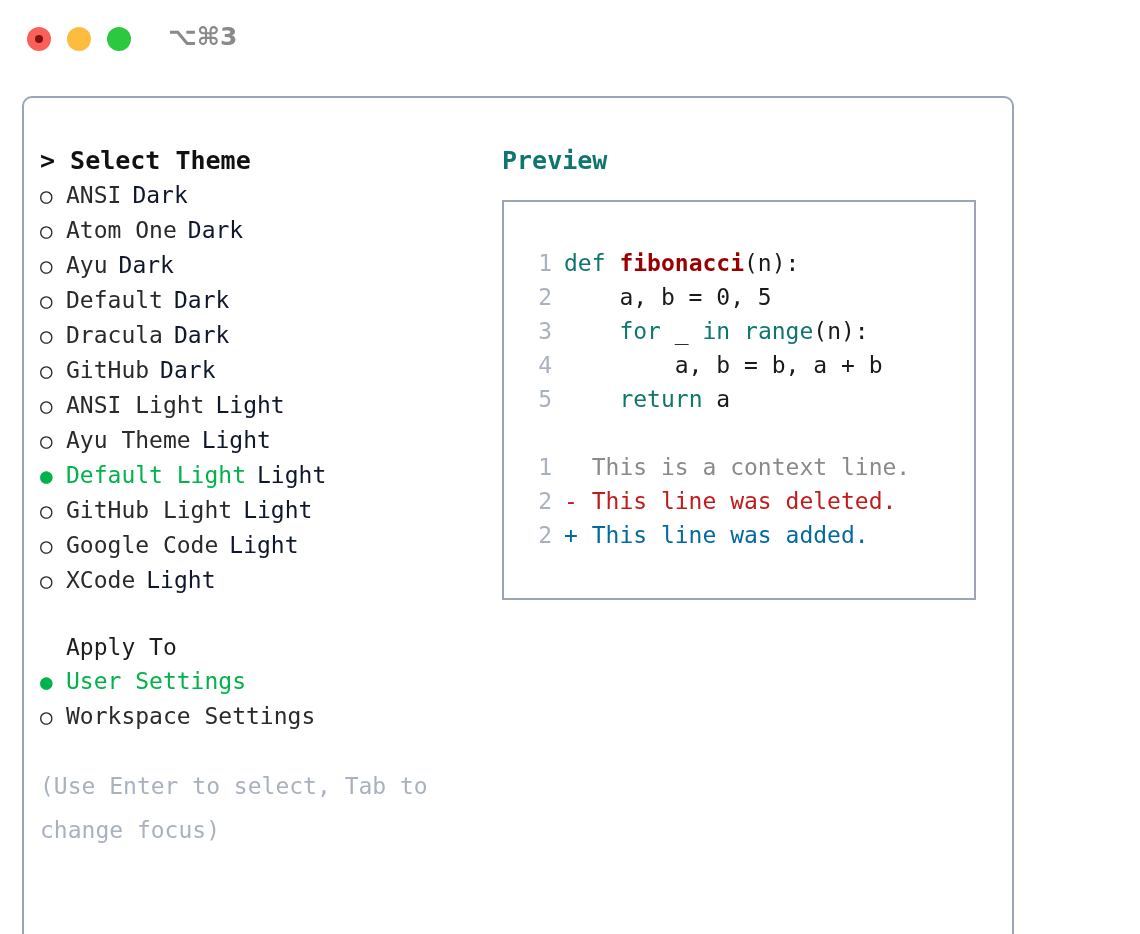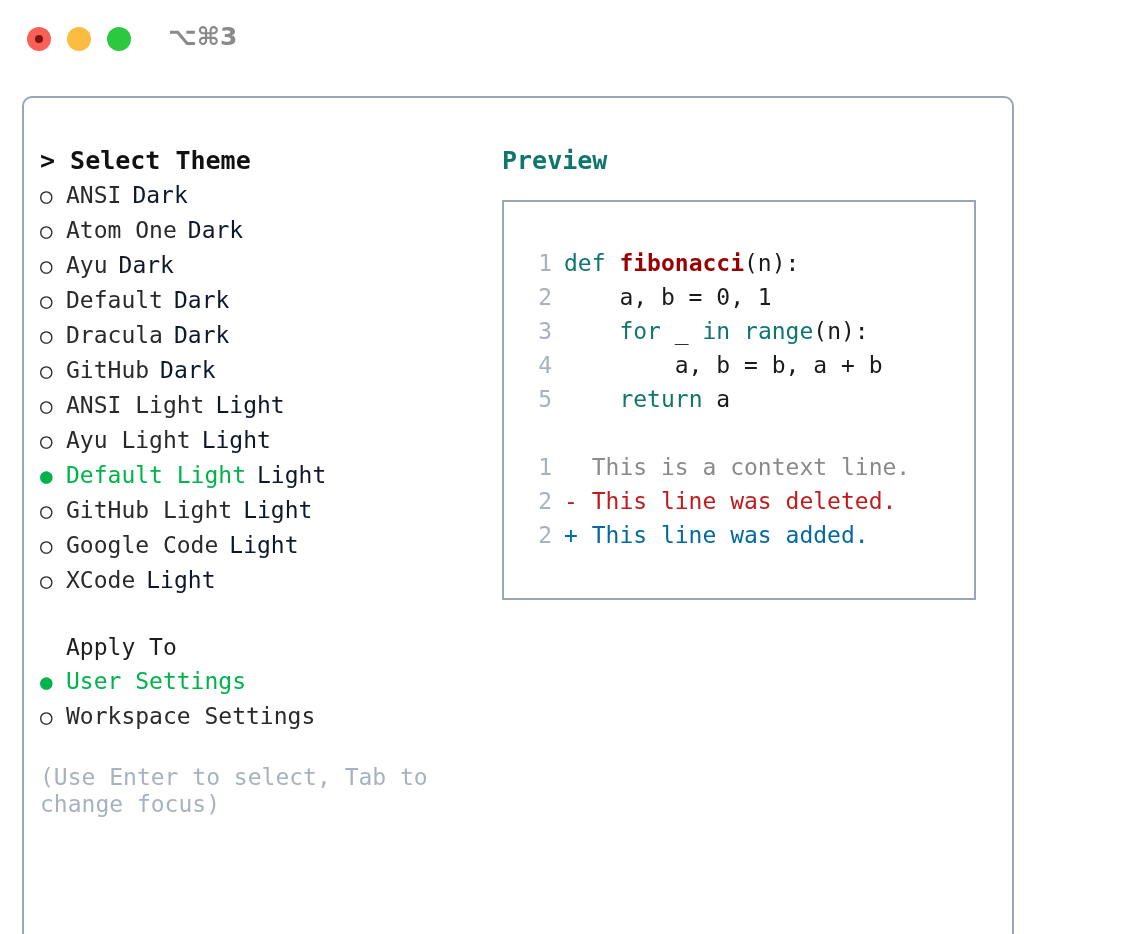--- a/index.html
+++ b/index.html
@@ -127,21 +127,21 @@
     font-size: 23px;
     color: #1d1d1d;
     line-height: 34px;
     padding-left: 26px;
     white-space: pre;
   }
   .hint {
     margin-top: 30px;
     font-size: 23px;
     color: #a8b2bf;
-    line-height: 27px;
+    line-height: 44px;
     width: 410px;
   }
 
   
   .right-col {
     position: absolute;
     left: 478px;
     top: 46px;
     width: 490px;
   }
@@ -210,21 +210,21 @@
       <div class="left-col">
         <div class="section-header">&gt; Select Theme</div>
         <div id="theme-list">
             <div class="opt-row"><span class="bullet">○</span><span class="opt-label">ANSI</span><span class="opt-cat">Dark</span></div>
             <div class="opt-row"><span class="bullet">○</span><span class="opt-label">Atom One</span><span class="opt-cat">Dark</span></div>
             <div class="opt-row"><span class="bullet">○</span><span class="opt-label">Ayu</span><span class="opt-cat">Dark</span></div>
             <div class="opt-row"><span class="bullet">○</span><span class="opt-label">Default</span><span class="opt-cat">Dark</span></div>
             <div class="opt-row"><span class="bullet">○</span><span class="opt-label">Dracula</span><span class="opt-cat">Dark</span></div>
             <div class="opt-row"><span class="bullet">○</span><span class="opt-label">GitHub</span><span class="opt-cat">Dark</span></div>
             <div class="opt-row"><span class="bullet">○</span><span class="opt-label">ANSI Light</span><span class="opt-cat">Light</span></div>
-            <div class="opt-row"><span class="bullet">○</span><span class="opt-label">Ayu Light</span><span class="opt-cat">Light</span></div>
+            <div class="opt-row"><span class="bullet">○</span><span class="opt-label">Ayu Theme</span><span class="opt-cat">Light</span></div>
             <div class="opt-row selected"><span class="bullet">●</span><span class="opt-label">Default Light</span><span class="opt-cat">Light</span></div>
             <div class="opt-row"><span class="bullet">○</span><span class="opt-label">GitHub Light</span><span class="opt-cat">Light</span></div>
             <div class="opt-row"><span class="bullet">○</span><span class="opt-label">Google Code</span><span class="opt-cat">Light</span></div>
             <div class="opt-row"><span class="bullet">○</span><span class="opt-label">XCode</span><span class="opt-cat">Light</span></div>
           </div>
 
         <div class="apply-block">
           <div class="apply-title">Apply To</div>
           <div id="apply-list">
               <div class="opt-row selected"><span class="bullet">●</span><span class="opt-label">User Settings</span></div>
@@ -234,21 +234,21 @@
 
         <div class="hint">(Use Enter to select, Tab to change focus)</div>
       </div>
 
       <div class="right-col">
         <div class="preview-title">Preview</div>
         <div class="code-box">
           <div class="code-inner">
             <div id="code-lines">
                 <div class="code-line"><span class="lineno">1</span><span class="code-text"><span class="tok-kw">def </span><span class="tok-fn">fibonacci</span><span class="tok-plain">(n):</span></span></div>
-                <div class="code-line"><span class="lineno">2</span><span class="code-text"><span class="tok-plain">    a, b = 0, 1</span></span></div>
+                <div class="code-line"><span class="lineno">2</span><span class="code-text"><span class="tok-plain">    a, b = 0, 5</span></span></div>
                 <div class="code-line"><span class="lineno">3</span><span class="code-text"><span class="tok-plain">    </span><span class="tok-kw">for</span><span class="tok-plain"> _ </span><span class="tok-kw">in</span><span class="tok-plain"> </span><span class="tok-kw">range</span><span class="tok-plain">(n):</span></span></div>
                 <div class="code-line"><span class="lineno">4</span><span class="code-text"><span class="tok-plain">        a, b = b, a + b</span></span></div>
                 <div class="code-line"><span class="lineno">5</span><span class="code-text"><span class="tok-plain">    </span><span class="tok-kw">return</span><span class="tok-plain"> a</span></span></div>
               </div>
             <div class="diff-gap"></div>
             <div id="diff-lines">
                 <div class="code-line"><span class="lineno">1</span><span class="code-text diff-ctx">  This is a context line.</span></div>
                 <div class="code-line"><span class="lineno">2</span><span class="code-text diff-del">- This line was deleted.</span></div>
                 <div class="code-line"><span class="lineno">2</span><span class="code-text diff-add">+ This line was added.</span></div>
               </div>

